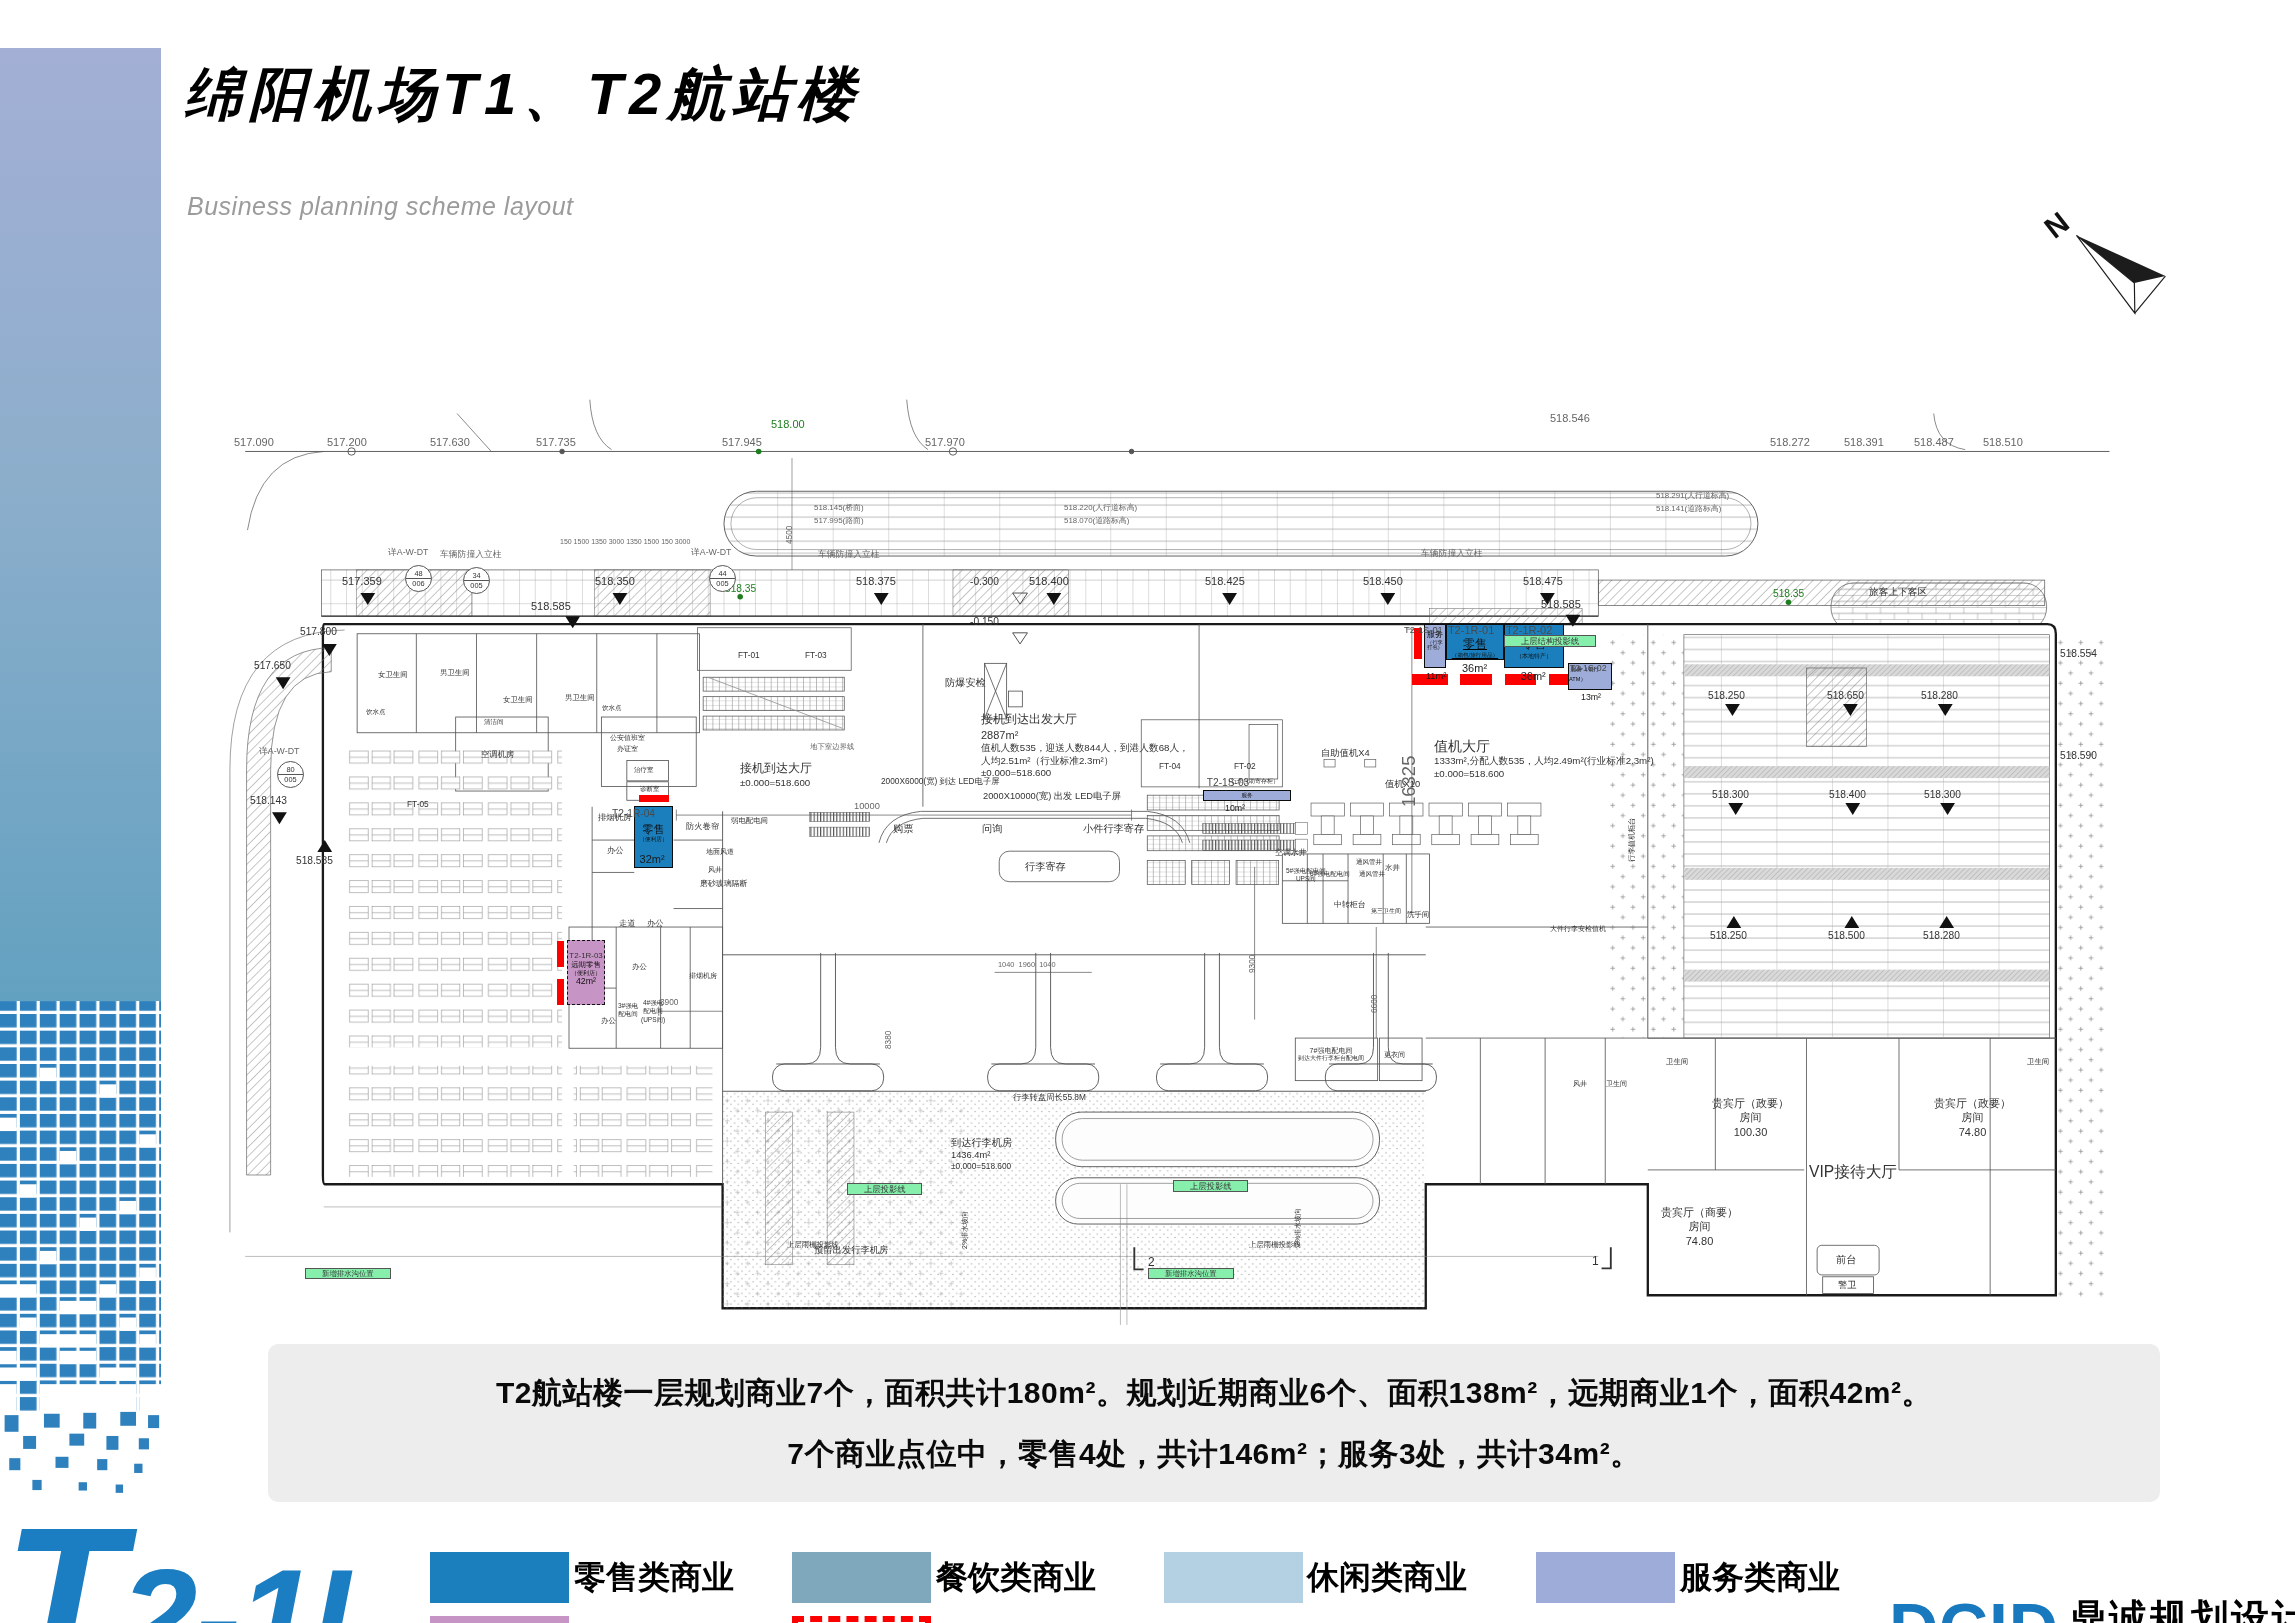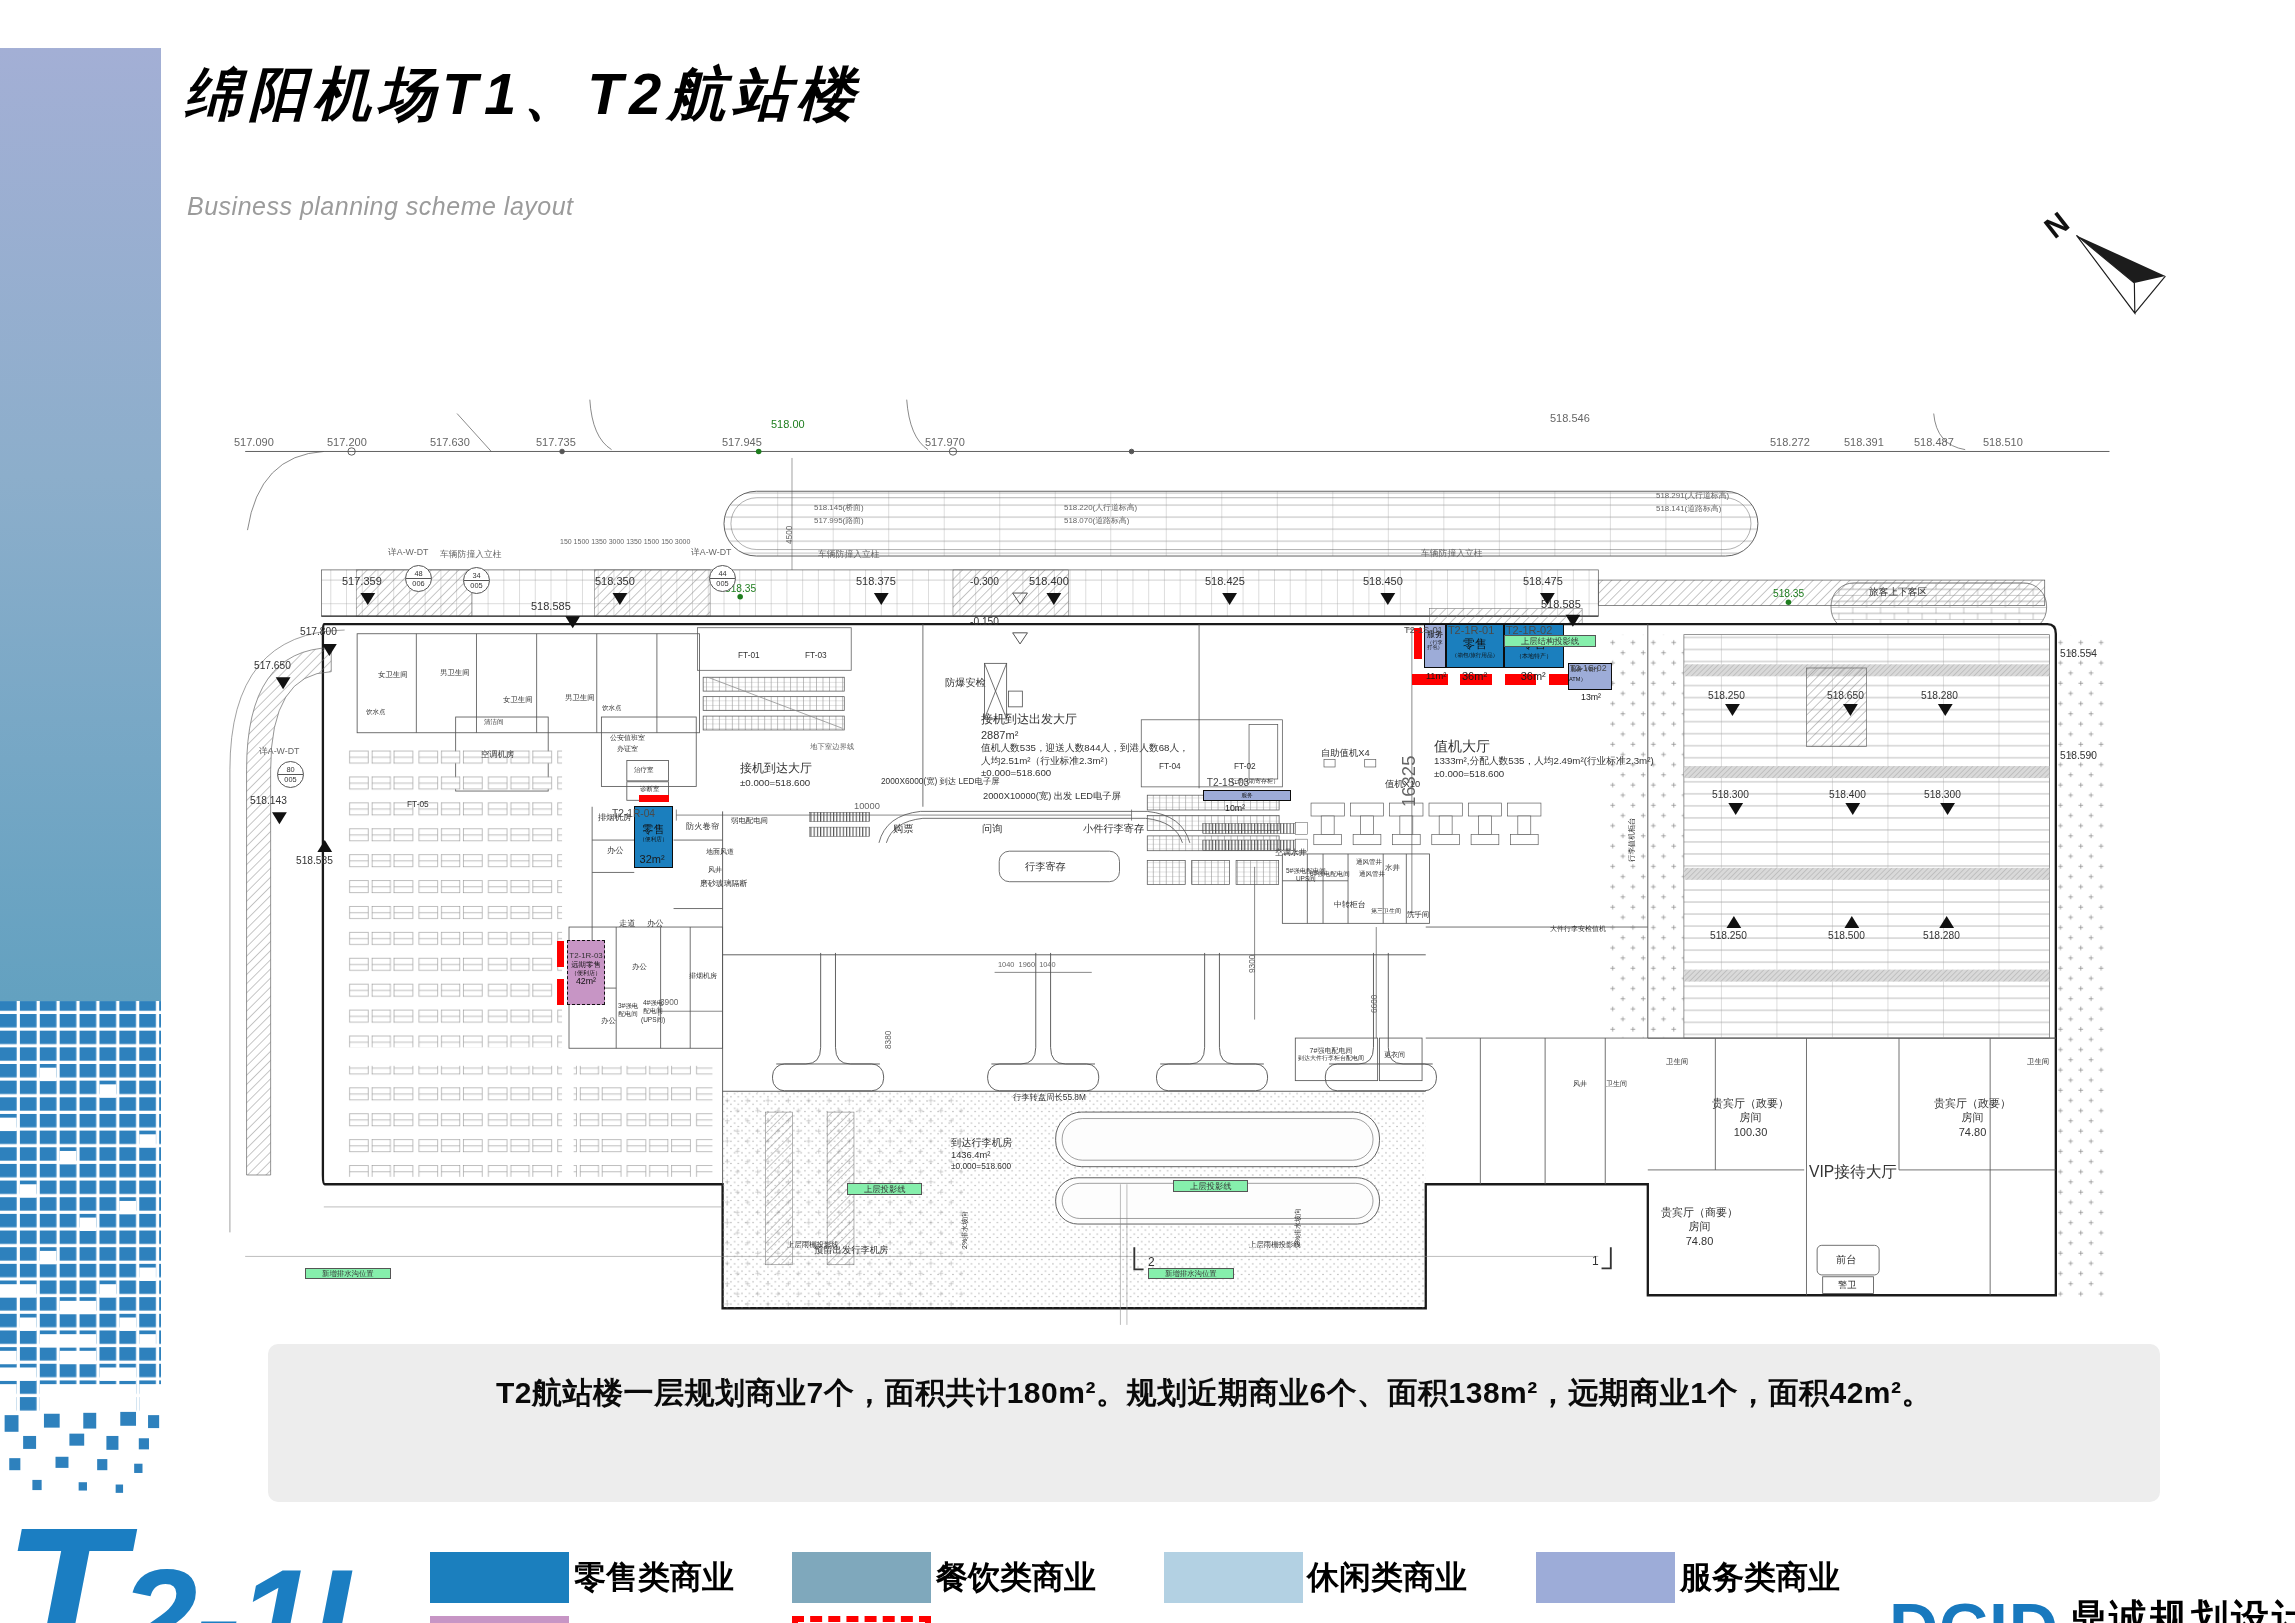--- a/index.html
+++ b/index.html
@@ -469,21 +469,21 @@
   <div class="red" style="left: 639px; top: 747px; width: 30px; height: 7.4px; background: rgb(255, 0, 0);"></div>
   <div class="red" style="left: 557px; top: 893px; width: 7px; height: 26px; background: rgb(255, 0, 0);"></div>
   <div class="red" style="left: 557px; top: 931px; width: 7px; height: 26px; background: rgb(255, 0, 0);"></div>
 
   <div class="unit" style="left: 1424px; top: 576px; width: 22px; height: 44px; background: rgb(157, 172, 216);">
     <span class="uid" style="left:-21px;top:0;font-size:9.3px">T2-1S-01</span>
     <span class="uname" style="font-size:8.3px;margin-top:3.7px">服务</span>
     <span class="udetail" style="font-size:5.1px;white-space:normal">（行李打包）</span>
     <span class="uarea" style="left:0.9px;bottom:-14px;font-size:9.3px">11m²</span>
   </div>
-  <div class="unit" style="left: 1446px; top: 576px; width: 58px; height: 44px; background: rgb(27, 127, 190);">
+  <div class="unit" style="left: 1446px; top: 576px; width: 58px; height: 36px; background: rgb(27, 127, 190); text-decoration: underline;">
     <span class="uid" style="left:0.9px;top:-0.9px;font-size:11px">T2-1R-01</span>
     <span class="uname" style="font-size:12px;margin-top:11px">零售</span>
     <span class="udetail" style="font-size:5.6px">（箱包/旅行用品）</span>
     <span class="uarea" style="left:15px;bottom:-15px;font-size:11px">36m²</span>
   </div>
   <div class="unit" style="left: 1504px; top: 576px; width: 60px; height: 44px; background: rgb(27, 127, 190);">
     <span class="uid" style="left:0.9px;top:-0.9px;font-size:11px">T2-1R-02</span>
     <span class="uname" style="font-size:12px;margin-top:11px">零售</span>
     <span class="udetail" style="font-size:6px">（本地特产）</span>
     <span class="uarea" style="left:15.7px;bottom:-15px;font-size:11px">36m²</span>
@@ -724,20 +724,21 @@
   <div class="pl f16" style="left:1249px;top:1192px">上层雨棚投影线</div>
   <div class="pl f16 bxd" style="left:305px;top:1220px">新增排水沟位置</div>
   <div class="pl f16 bxd" style="left:1148px;top:1220px">新增排水沟位置</div>
   <div class="pl f15 rot" style="left:961px;top:1201px">2%排水坡向</div>
   <div class="pl f15 rot" style="left:1294px;top:1198px">2%排水坡向</div>
   <div class="pl f26" style="left:1148px;top:1207px">2</div>
   <div class="pl f26" style="left:1592px;top:1206px">1</div>
 
   <div class="summary">
     <div class="sline s1">T2航站楼一层规划商业7个，面积共计180m²。规划近期商业6个、面积138m²，远期商业1个，面积42m²。</div>
+    <div class="sline s2">7个商业点位中，零售4处，共计146m²；服务3处，共计34m²。</div>
   </div>
 
   <div class="floorcode"><span>T2-1L</span></div>
 
   <div class="lg-sw" style="left: 430px; top: 1504px; background: rgb(27, 127, 190);"></div>
   <div class="lg-lb" style="left:574px;top:1504px">零售类商业</div>
   <div class="lg-sw" style="left: 792px; top: 1504px; background: rgb(127, 168, 188);"></div>
   <div class="lg-lb" style="left:936px;top:1504px">餐饮类商业</div>
   <div class="lg-sw" style="left: 1164px; top: 1504px; background: rgb(179, 209, 227);"></div>
   <div class="lg-lb" style="left:1307px;top:1504px">休闲类商业</div>

